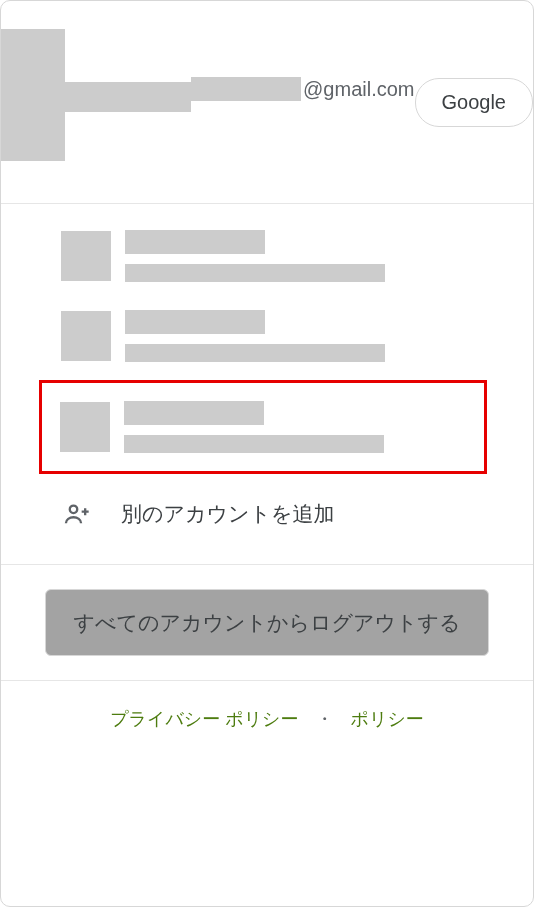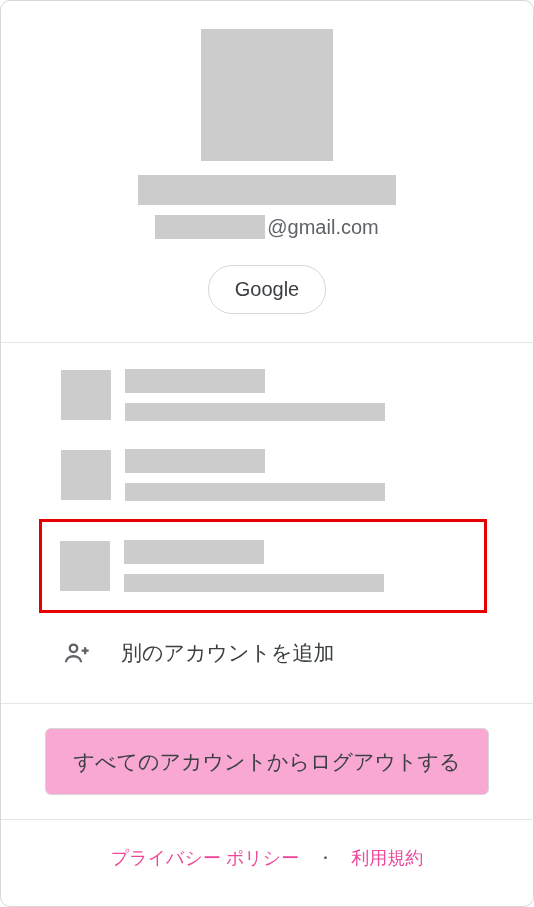--- a/index.html
+++ b/index.html
@@ -15,21 +15,20 @@
       border: 1px solid #d7d7d7;
       border-radius: 10px;
       background: #fff;
       overflow: hidden;
       display: flex;
       flex-direction: column;
     }
     .top-section {
       padding: 28px 0 28px 0;
       display: flex;
-      flex-direction: column;
       align-items: center;
       border-bottom: 1px solid #e6e6e6;
     }
     .avatar-main {
       width: 132px;
       height: 132px;
       background: #cccccc;
       margin-bottom: 14px;
     }
     .name-bar {
@@ -126,34 +125,34 @@
       border-top: 1px solid #e6e6e6;
       padding: 24px 44px;
     }
     .signout-btn {
       width: 100%;
       border: 1px solid #d7d7d7;
       border-radius: 6px;
       padding: 18px 20px;
       font-size: 21px;
       color: #3c4043;
-      background: #f9a8d4;
+      background: #a3a3a3;
       cursor: pointer;
       text-align: center;
       line-height: 1.4;
     }
     .footer {
       border-top: 1px solid #e6e6e6;
       padding: 26px 0;
       text-align: center;
       font-size: 18px;
       color: #5f6368;
     }
     .footer a {
-      color: #ec4899;
+      color: #4d7c0f;
       text-decoration: none;
       cursor: pointer;
     }
     .dot {
       margin: 0 12px;
       color: #5f6368;
     }
   </style>
 </head>
 <body>
@@ -213,16 +212,16 @@
 
   <div class="signout-section">
     <button class="signout-btn">
       <span>すべてのアカウントからログアウトする</span>
     </button>
   </div>
 
   <div class="footer">
     <a>プライバシー ポリシー</a>
     <span class="dot">・</span>
-    <a>利用規約</a>
+    <a>ポリシー</a>
   </div>
 
 </div>
 
 </body></html>

